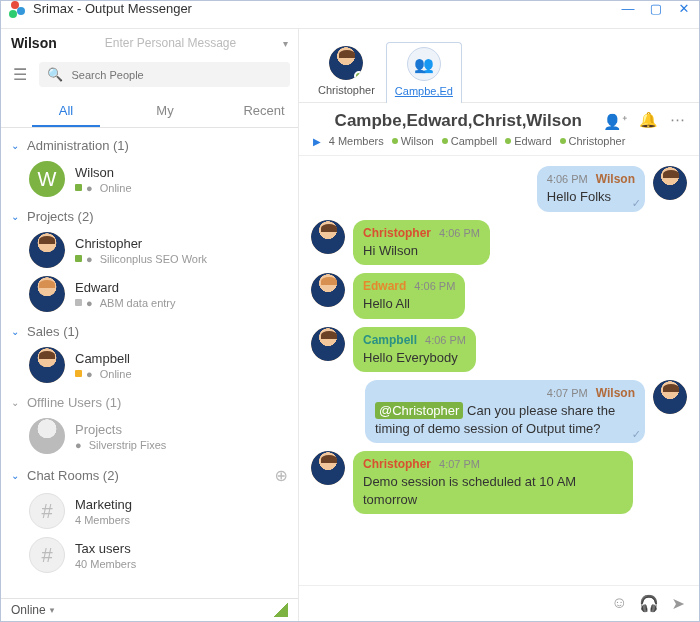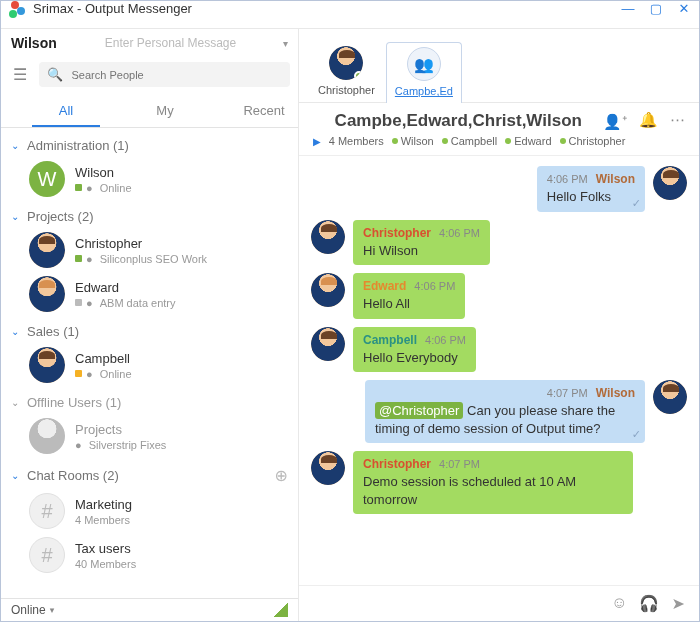--- a/index.html
+++ b/index.html
@@ -64,21 +64,21 @@
   .chead-title { font-size: 17px; font-weight:bold; color:#444; flex:1;}
   .chead-icons { display:flex; gap:12px; color:#888; font-size:15px;}
   .chead-row2 { display:flex; align-items:center; gap:8px; font-size:11px; color:#666; margin-top:4px; flex-wrap:wrap;}
   .chead-row2 .tri{color:#2b7de0; font-size:10px;}
   .member-tag{display:flex;align-items:center;gap:3px;}
   .mdot{width:6px;height:6px;border-radius:50%;background:#8bc34a;}
   .messages { flex:1; overflow-y:auto; padding: 10px 12px; }
   .msgrow { display:flex; align-items:flex-start; gap:8px; margin-bottom:8px;}
   .msgrow.right{ flex-direction:row-reverse; }
   .msgrow .avatar{width:34px;height:34px;}
-  .bubble { border-radius:4px; padding:6px 10px; max-width: 280px; font-size:13px; color:#333; position:relative;}
+  .bubble { border-radius:12px; padding:6px 10px; max-width: 280px; font-size:13px; color:#333; position:relative;}
   .bubble.green{background:#a3db61;}
   .bubble.blue{background:#c3ddf5;}
   .bhead{font-size:12px; margin-bottom:2px; display:flex; gap:8px; align-items:baseline;}
   .bhead .bname{font-weight:bold;}
   .bhead .btime{color:#888;font-size:11px;}
   .bhead.right{justify-content:flex-end;}
   .bbody{line-height:1.35;}
   .mention{background:#7cb342;color:#fff;padding:1px 4px;border-radius:3px;}
   .tick{position:absolute;right:4px;bottom:2px;color:#8aa5c5;font-size:11px;}
   .composer{border-top:1px solid #eee; padding:8px 14px; display:flex; justify-content:flex-end; gap:12px; color:#999; font-size:16px;}

